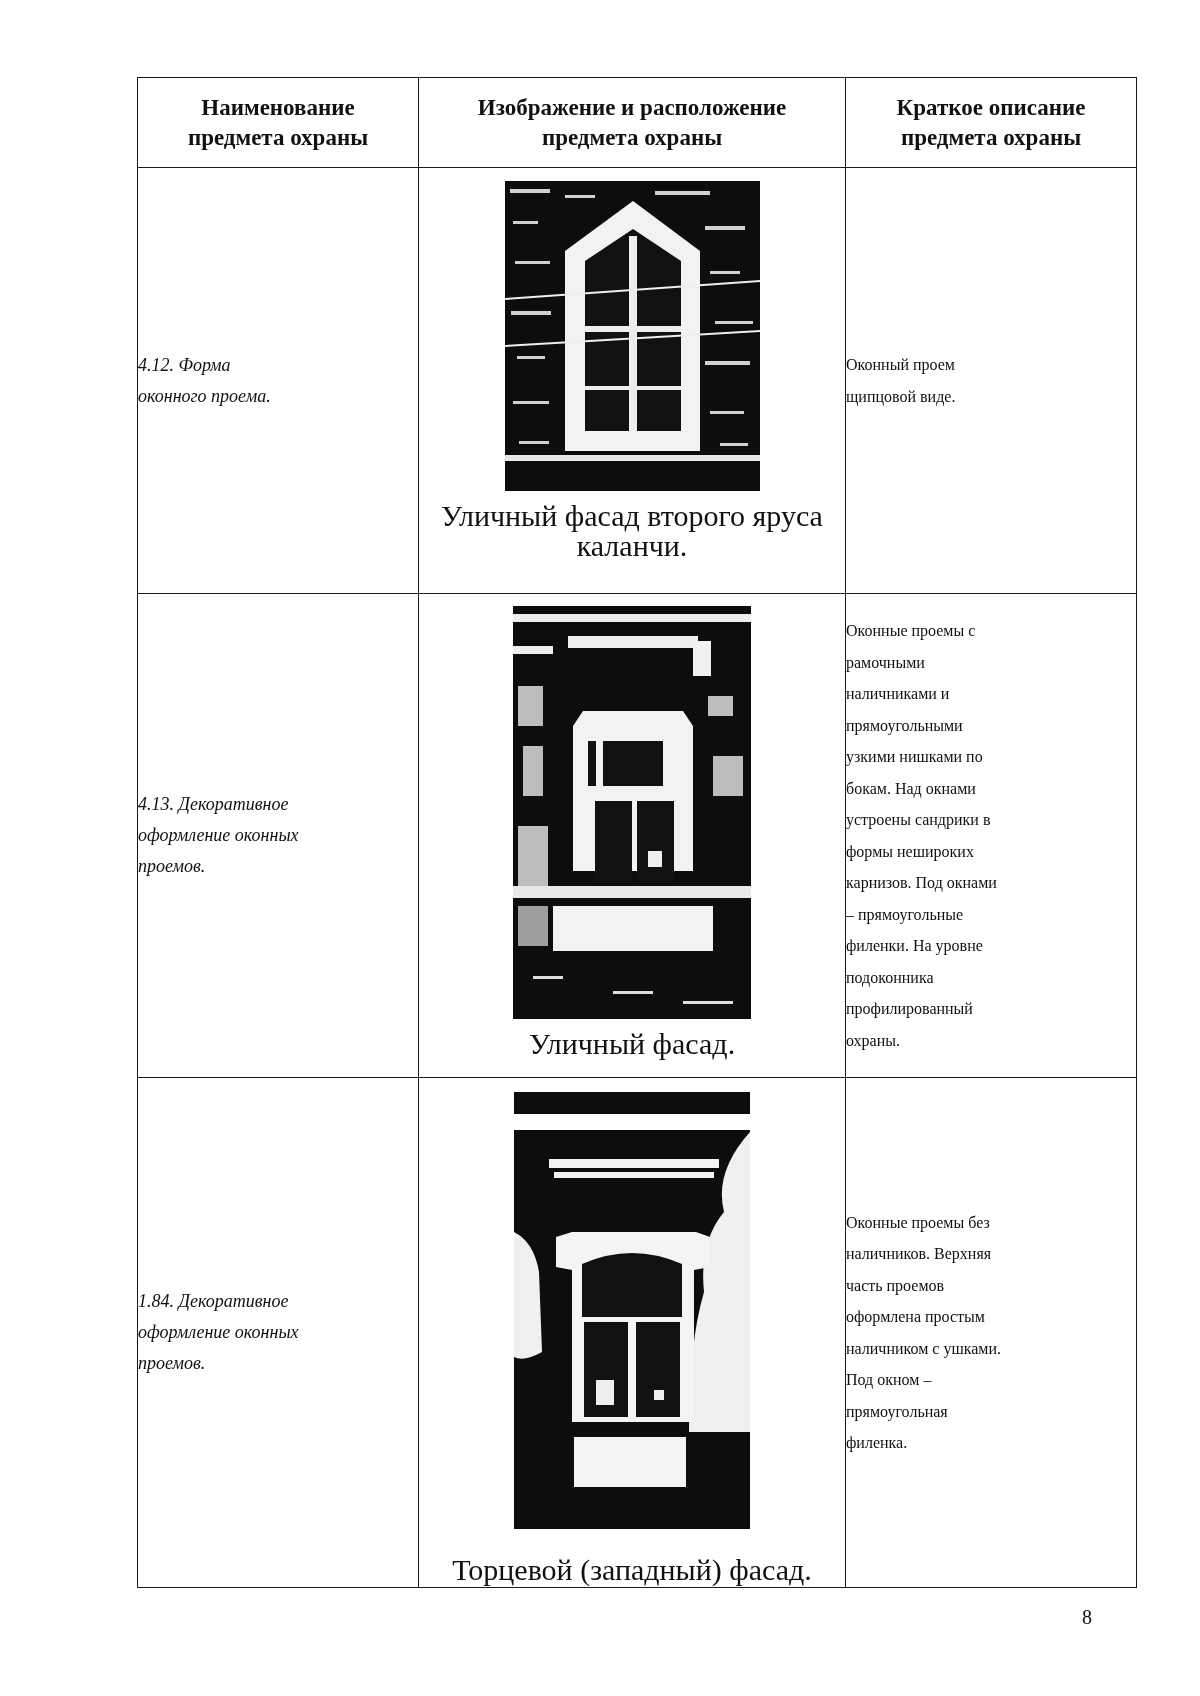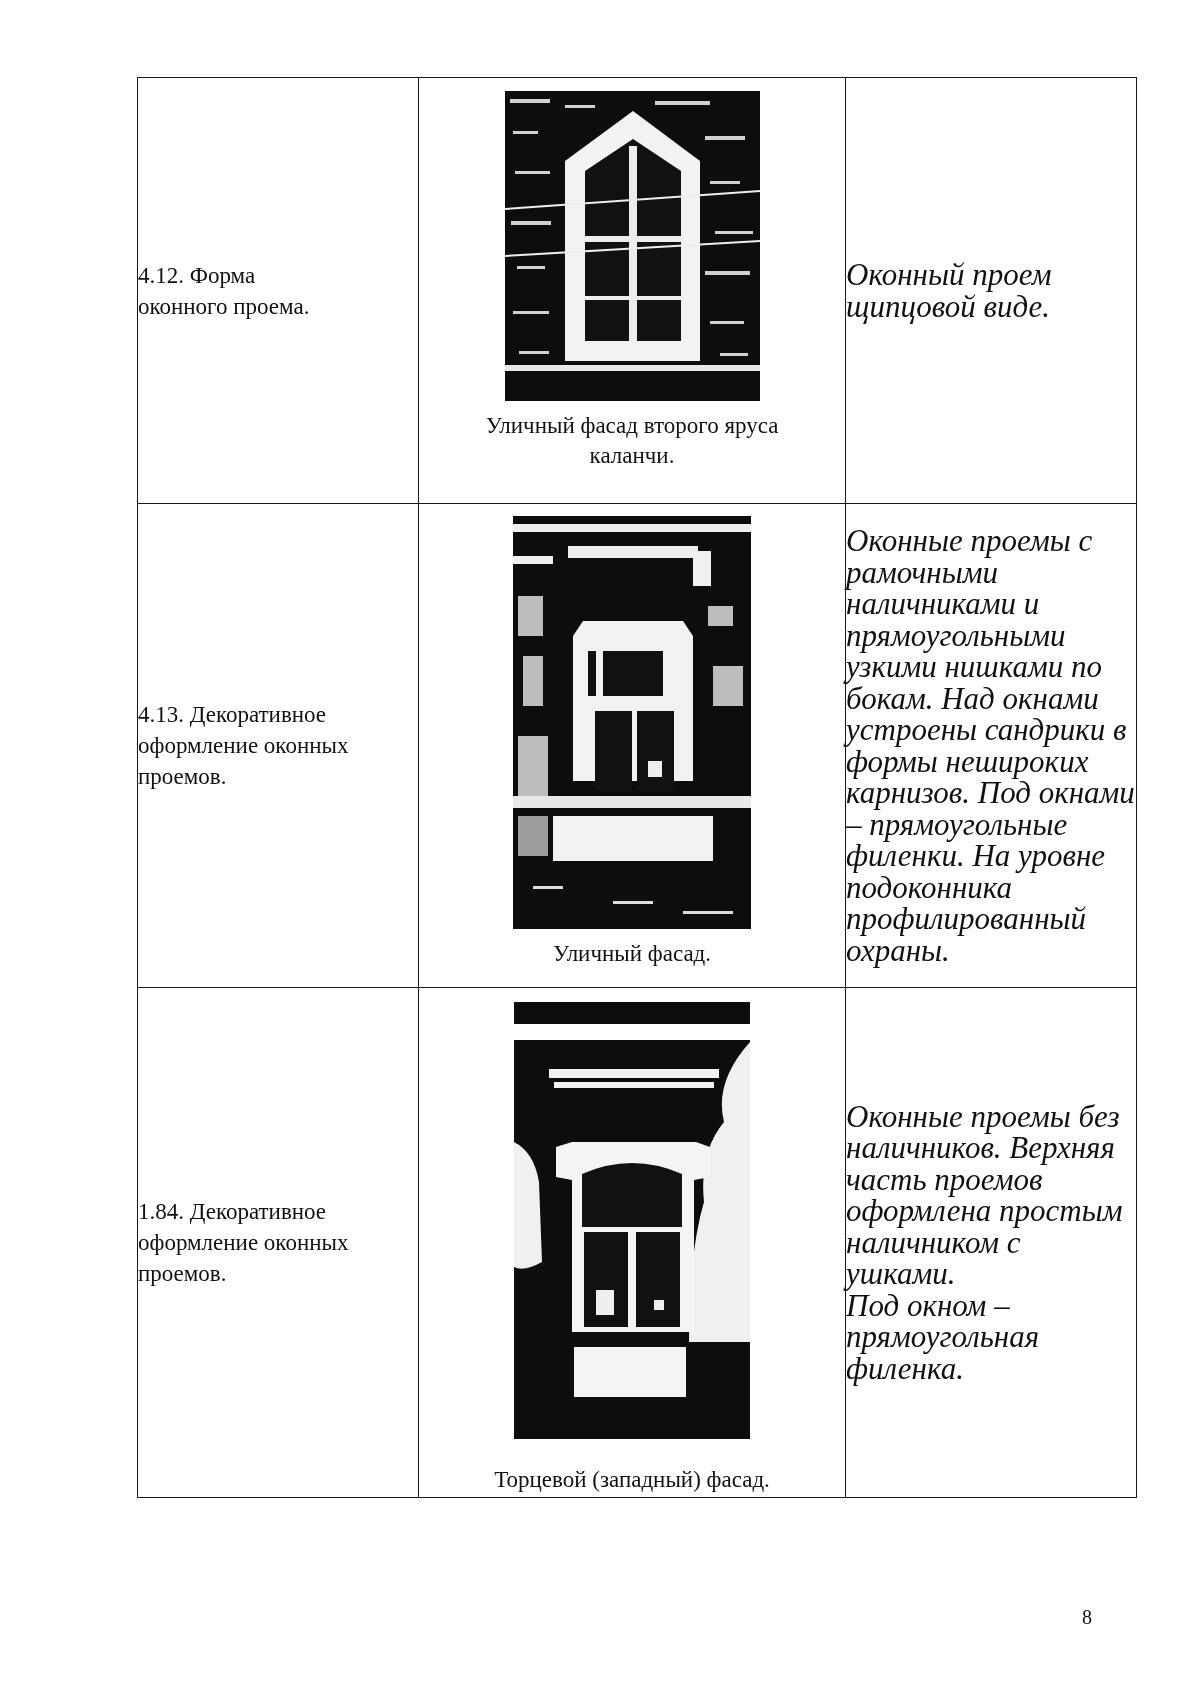--- a/index.html
+++ b/index.html
@@ -2,38 +2,52 @@
 <html><head>
   <meta charset="utf-8">
   <style>
     html, body { margin:0; padding:0; background:#ffffff; }
     body { width:1200px; height:1696px; position:relative; overflow:hidden;
            font-family:"Liberation Serif","DejaVu Serif",serif; color:#111; }
     .tbl { position:absolute; left:137px; top:77px; width:999px; border-collapse:collapse; table-layout:fixed; }
     .tbl td, .tbl th { border:1.6px solid #1a1a1a; vertical-align:middle; padding:0; }
     .tbl th { height:89px; font-weight:bold; font-size:23px; line-height:30px; text-align:center; }
     .c1 { width:281px; } .c2 { width:427px; } .c3 { width:291px; }
-    .name { font-size:23px; line-height:31px; padding:0 10px 0 10px; text-align:left; }
-    .desc { font-size:31px; line-height:31.5px; padding:0 10px; text-align:left;font-style:italic; }
+    .name { font-size:18px; line-height:31px; padding:0 10px 0 10px; text-align:left;font-style:italic; }
+    .desc { font-size:16px; line-height:31.5px; padding:0 10px; text-align:left; }
     .imgcell { text-align:center; }
     .photo { display:block; margin:0 auto; background:#0c0c0c; position:relative; overflow:hidden; }
-    .caption { font-size:23px; line-height:30px; text-align:center; margin-top:10px; }
+    .caption { font-size:30px; line-height:30px; text-align:center; margin-top:10px; }
     .pagenum { position:absolute; left:1082px; top:1606px; font-size:20px; }
     svg { display:block; }
   </style>
 </head>
 <body>
 
 <table class="tbl">
   <colgroup>
       <col class="c1">
       <col class="c2">
       <col class="c3">
     </colgroup>
   <tbody>
+      <tr>
+    <th>
+      <div>Наименование</div>
+      <div>предмета охраны</div>
+    </th>
+    <th>
+      <div>Изображение и расположение</div>
+      <div>предмета охраны</div>
+    </th>
+    <th>
+      <div>Краткое описание</div>
+      <div>предмета охраны</div>
+    </th>
+  </tr>
 
   <tr style="height:426px;">
     <td class="name">
       <div>4.12.  Форма</div>
       <div>оконного проема.</div>
     </td>
     <td class="imgcell" style="vertical-align:top; padding-top:13px;">
       <div class="photo" style="width:255px;height:310px;">
         <svg width="255" height="310" viewBox="0 0 255 310">
           <rect width="255" height="310" fill="#0d0d0d"></rect>

